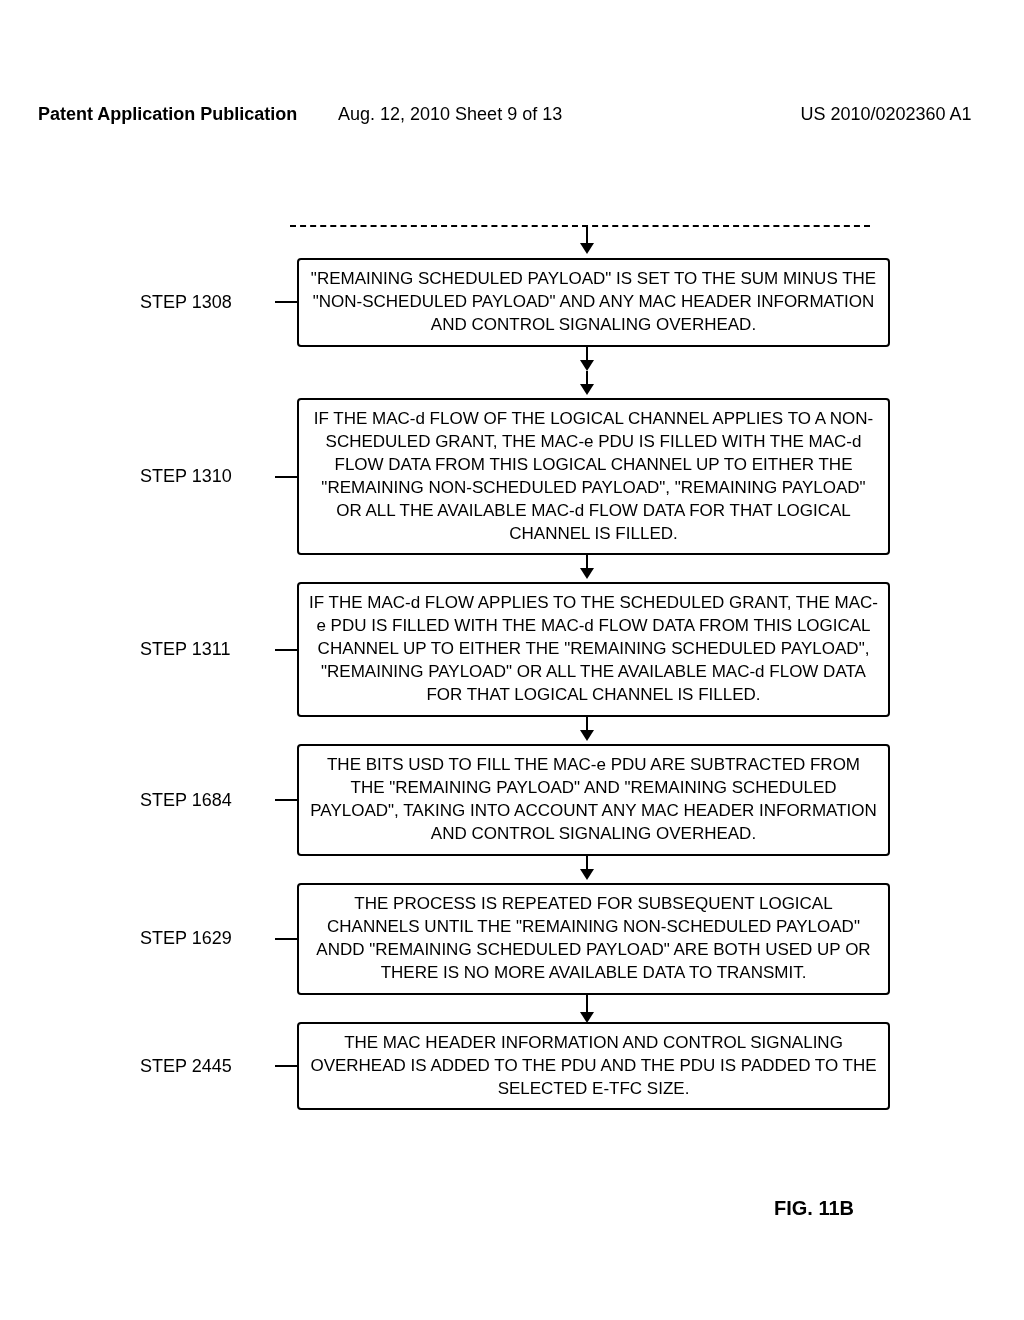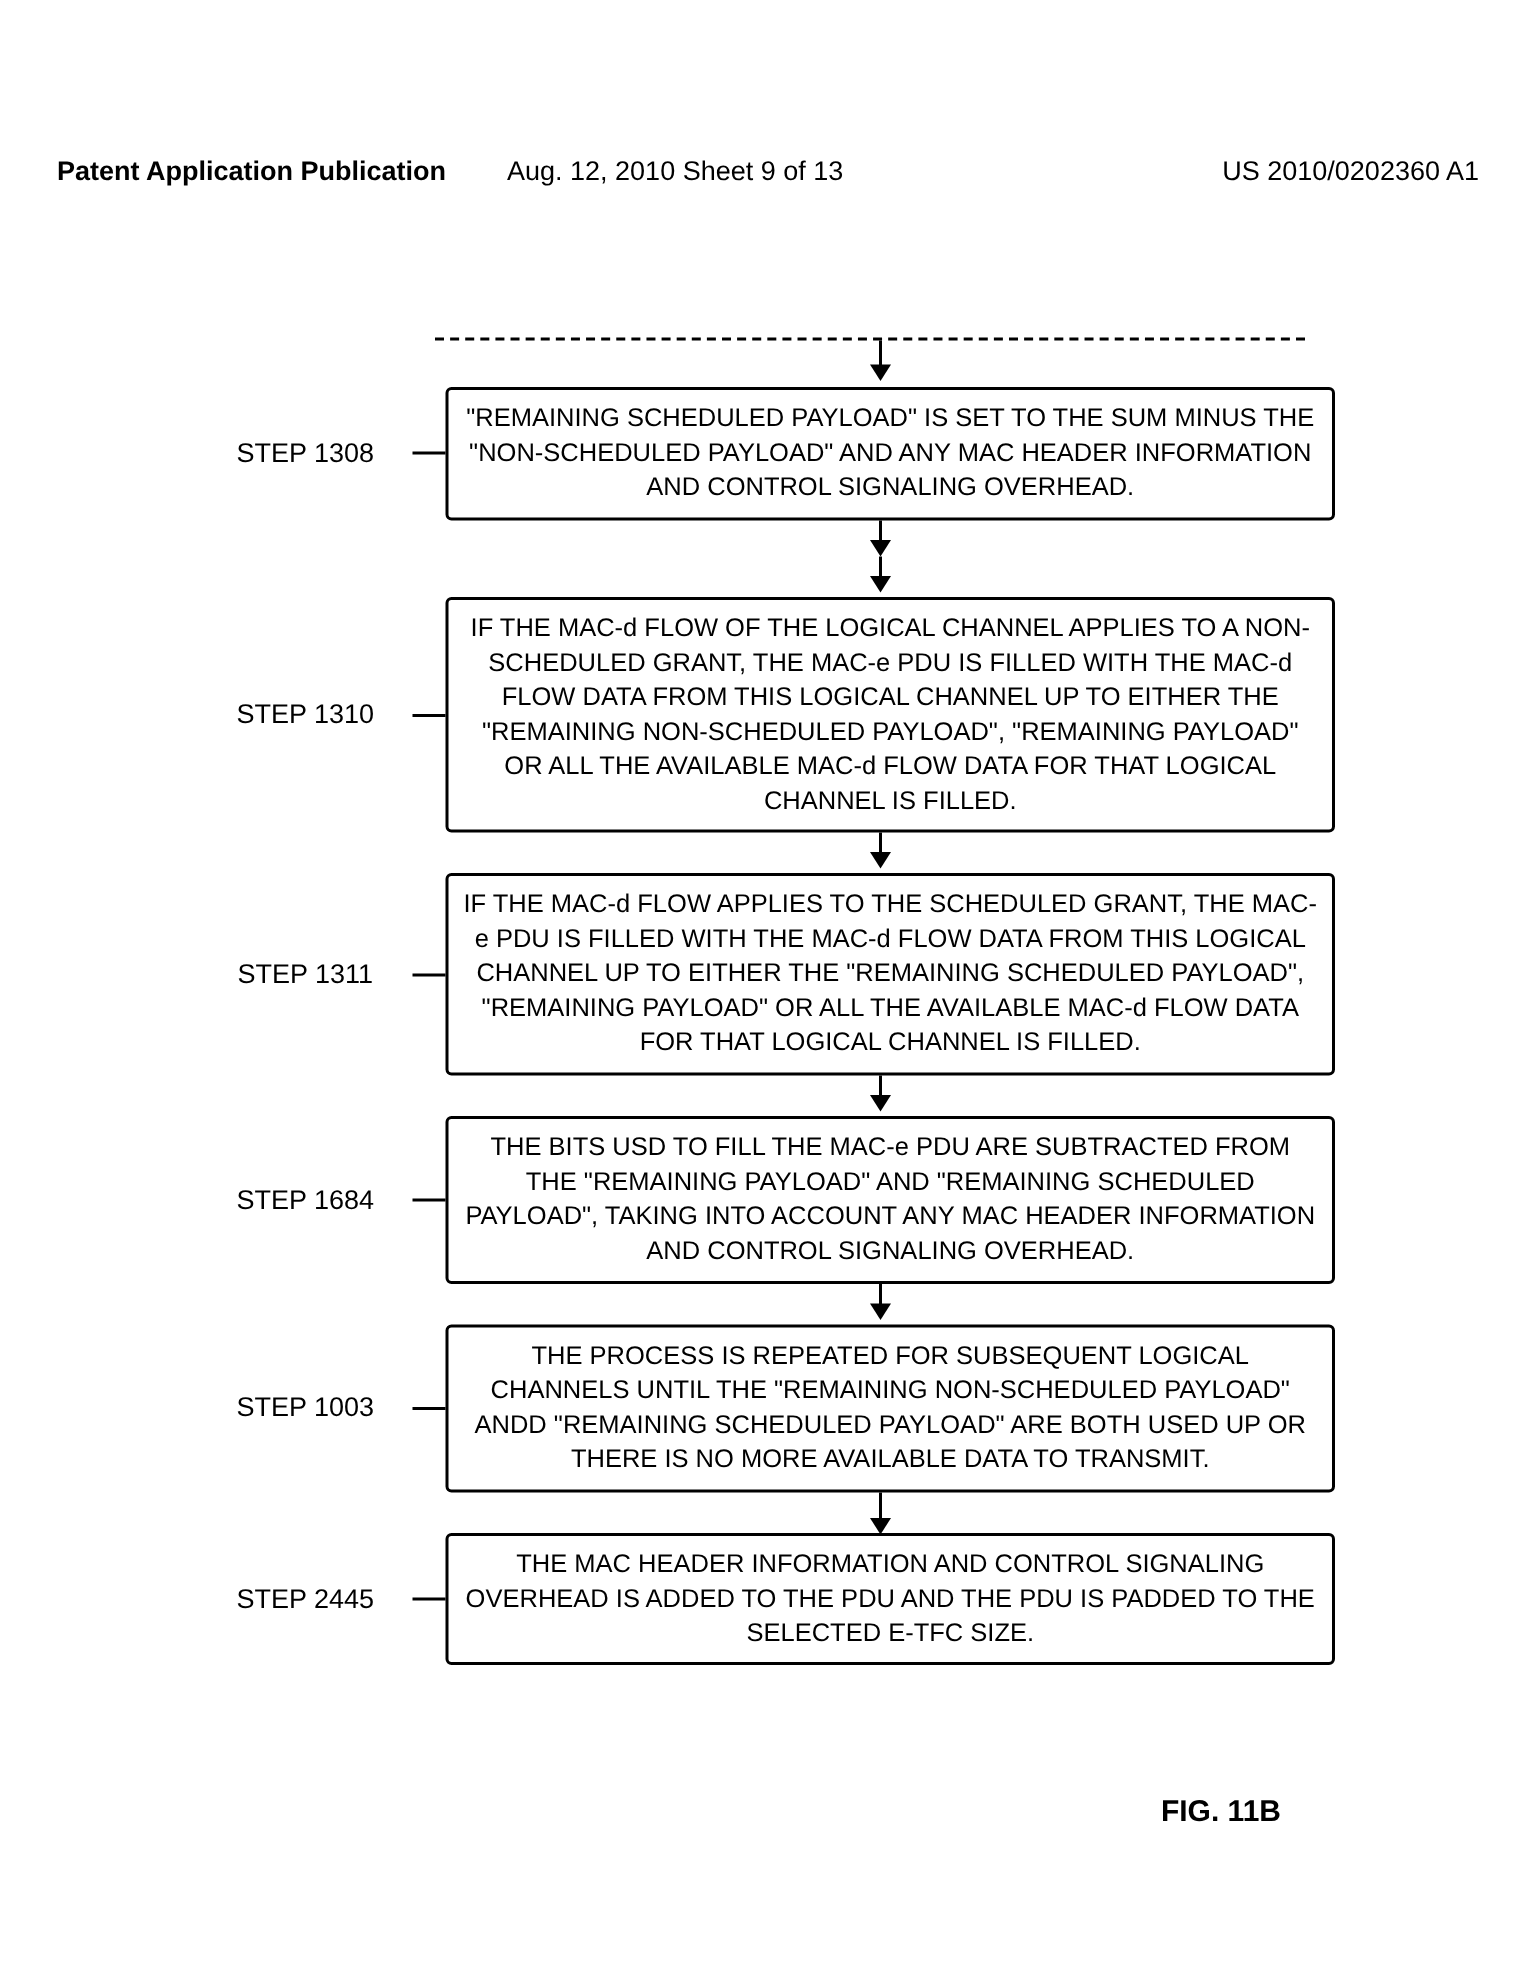--- a/index.html
+++ b/index.html
@@ -20,21 +20,21 @@
       padding: 0 38px;
     }
     .header-left {
       font-weight: bold;
       width: 300px;
     }
     .header-center {
       flex: 1;
     }
     .header-right {
-      text-align: right;
+      text-align: center;
       width: 200px;
     }
     .flowchart {
       position: absolute;
       top: 225px;
       left: 140px;
       width: 750px;
     }
     .dashed-top {
       border-top: 2px dashed #000;
@@ -44,21 +44,21 @@
       height: 1px;
     }
     .step-row {
       display: flex;
       align-items: center;
       margin-top: 3px;
     }
     .step-label {
       width: 135px;
       font-size: 18px;
-      text-align: center;
+      text-align: left;
       padding-right: 8px;
     }
     .connector-line {
       width: 22px;
       height: 2px;
       background: #000;
       margin-right: 0;
     }
     .step-box {
       border: 2px solid #000;
@@ -178,21 +178,21 @@
     <div class="connector-line"></div>
     <div class="step-box">THE BITS USD TO FILL THE MAC-e PDU ARE SUBTRACTED FROM THE "REMAINING PAYLOAD" AND "REMAINING SCHEDULED PAYLOAD", TAKING INTO ACCOUNT ANY MAC HEADER INFORMATION AND CONTROL SIGNALING OVERHEAD.</div>
   </div>
 
   <div class="arrow-container">
     <div class="arrow-line"></div>
     <div class="arrow-head"></div>
   </div>
 
   <div class="step-row">
-    <div class="step-label">STEP 1003</div>
+    <div class="step-label">STEP 1629</div>
     <div class="connector-line"></div>
     <div class="step-box">THE PROCESS IS REPEATED FOR SUBSEQUENT LOGICAL CHANNELS UNTIL THE "REMAINING NON-SCHEDULED PAYLOAD" ANDD "REMAINING SCHEDULED PAYLOAD" ARE BOTH USED UP OR THERE IS NO MORE AVAILABLE DATA TO TRANSMIT.</div>
   </div>
 
   <div class="arrow-container arrow-last">
     <div class="arrow-line"></div>
     <div class="arrow-head"></div>
   </div>
 
   <div class="step-row">

